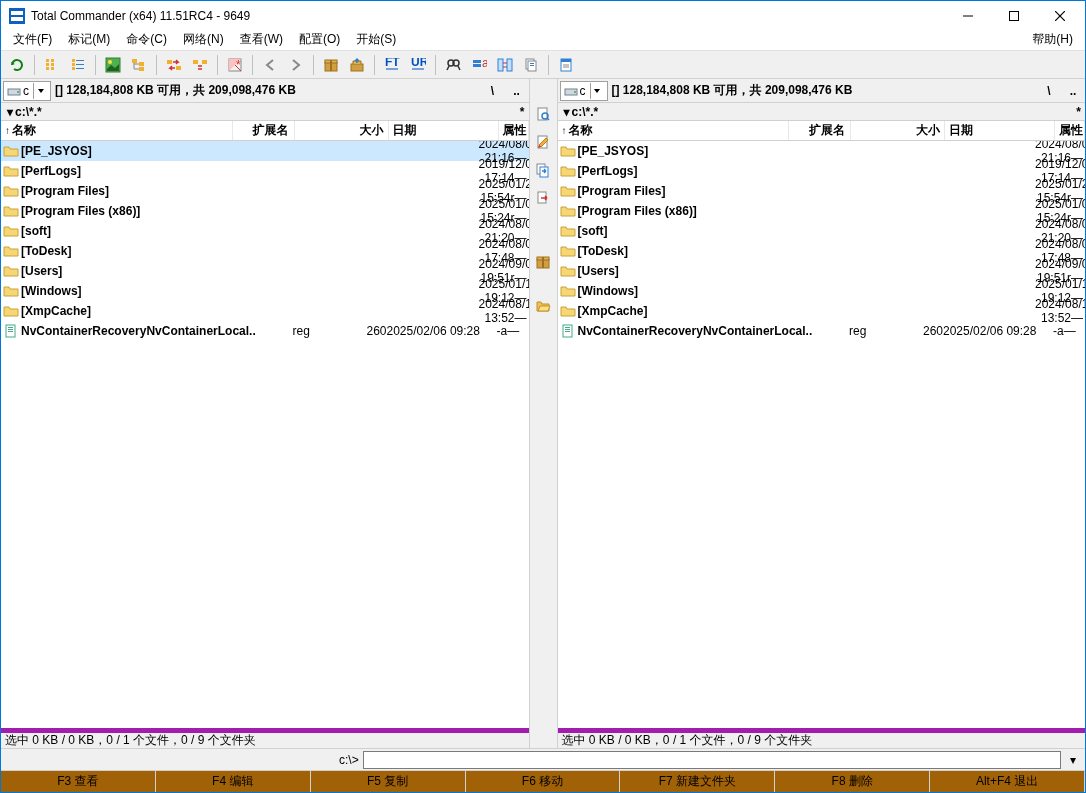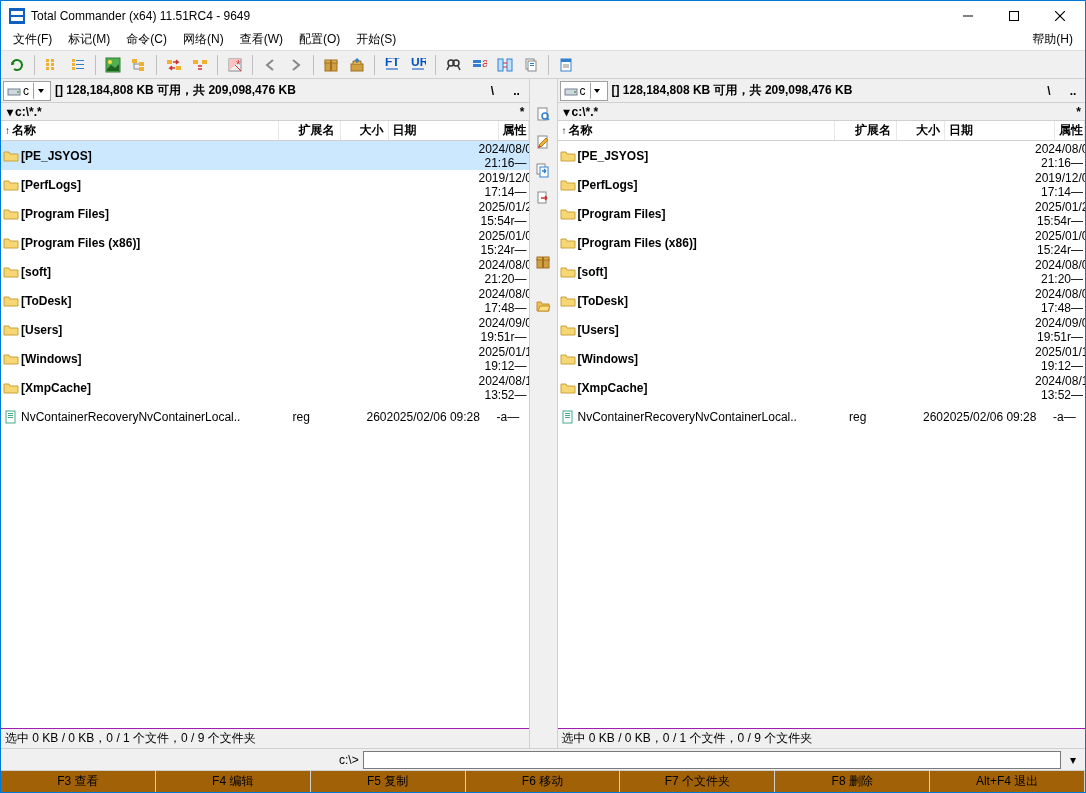--- a/index.html
+++ b/index.html
@@ -22,34 +22,34 @@
 .drive-sel svg { flex-shrink: 0; }
 .dropdown-arrow { width: 14px; height: 16px; border-left: 1px solid #a0a0a0; display: flex; align-items: center; justify-content: center; margin-left: 2px; }
 .space-text { font-size: 12px; color: #000; font-weight: bold; }
 .nav-btn { width: 20px; height: 20px; display: flex; align-items: center; justify-content: center; cursor: pointer; border: 1px solid transparent; font-weight: bold; }
 .path-row { height: 18px; background: #f0f0f0; border-bottom: 1px solid #d0d0d0; display: flex; align-items: center; padding: 0 4px; font-size: 12px; font-weight: bold; }
 .path-arrow { width: 10px; display:flex; align-items:center; justify-content:center; cursor: pointer; }
 .list-header { height: 20px; background: #fff; border-bottom: 1px solid #d0d0d0; display: flex; align-items: center; }
 .lh-cell { border-right: 1px solid #e8e8e8; padding: 0 4px; font-weight: bold; cursor: pointer; display: flex; align-items: center; height: 100%; white-space: nowrap; }
 .lh-name { flex: 1; }
 .lh-ext { width: 46px; margin-left: 16px; }
-.lh-size { width: 48px; text-align: right; justify-content: flex-end; }
+.lh-size { width: 48px; text-align: right; justify-content: flex-end; margin-left: 46px; }
 .lh-date { width: 110px; }
 .lh-attr { width: 30px; text-align: center; }
 .file-list { flex: 1; overflow: auto; background: #fff; }
-.file-row { height: 29px; display: flex; align-items: center; padding: 0 2px; cursor: pointer; }
+.file-row { height: 20px; display: flex; align-items: center; padding: 0 2px; cursor: pointer; }
 .file-row.sel { background: #cce8ff; }
 .fr-icon { width: 16px; height: 16px; margin-right: 2px; flex-shrink: 0; display: flex; align-items: center; justify-content: center; }
 .fr-name { flex: 1; font-weight: bold; white-space: nowrap; overflow: hidden; }
 .fr-ext { width: 46px; }
 .fr-size { width: 48px; text-align: right; }
 .fr-date { width: 110px; }
 .fr-attr { width: 30px; }
-.file-row.filetype .fr-name { font-weight: normal; }
-.status-row { height: 20px; background: #f0f0f0; border-top: 1px solid #a21caf; display: flex; align-items: center; padding: 0 4px; font-size: 12px; }
+.file-row.filetype .fr-name { font-weight: bold; }
+.status-row { height: 20px; background: #f0f0f0; border-top: 5px solid #a21caf; display: flex; align-items: center; padding: 0 4px; font-size: 12px; }
 .mid-toolbar { width: 28px; background: #f0f0f0; border-right: 1px solid #d0d0d0; display: flex; flex-direction: column; align-items: center; padding-top: 24px; gap: 6px; }
 .mid-btn { width: 22px; height: 22px; display: flex; align-items: center; justify-content: center; cursor: pointer; border: 1px solid transparent; }
 .cmd-row { height: 22px; background: #f0f0f0; border-top: 1px solid #d0d0d0; display: flex; align-items: center; padding: 0 4px; gap: 4px; }
 .cmd-label { font-size: 12px; white-space: nowrap; }
 .cmd-input { flex: 1; border: 1px solid #7a7a7a; background: #fff; height: 18px; padding: 0 2px; }
 .fkey-row { height: 22px; background: #a16207; border-top: 1px solid #d0d0d0; display: flex; }
 .fkey-btn { flex: 1; border-right: 1px solid #d0d0d0; display: flex; align-items: center; justify-content: center; cursor: pointer; font-size: 12px; }
 .sort-arrow { margin-right: 2px; color: #000; font-size: 10px; }
 
 svg { display: block; }
@@ -628,16 +628,16 @@
   <span class="cmd-label">c:\&gt;</span>
   <input class="cmd-input" style="">
   <span style="width:16px;text-align:center;cursor:pointer;">▾</span>
 </div>
 
 <div class="fkey-row">
   <div class="fkey-btn">F3 查看</div>
   <div class="fkey-btn">F4 编辑</div>
   <div class="fkey-btn">F5 复制</div>
   <div class="fkey-btn">F6 移动</div>
-  <div class="fkey-btn">F7 个文件夹</div>
+  <div class="fkey-btn">F7 新建文件夹</div>
   <div class="fkey-btn">F8 删除</div>
   <div class="fkey-btn">Alt+F4 退出</div>
 </div>
 
 </body></html>

